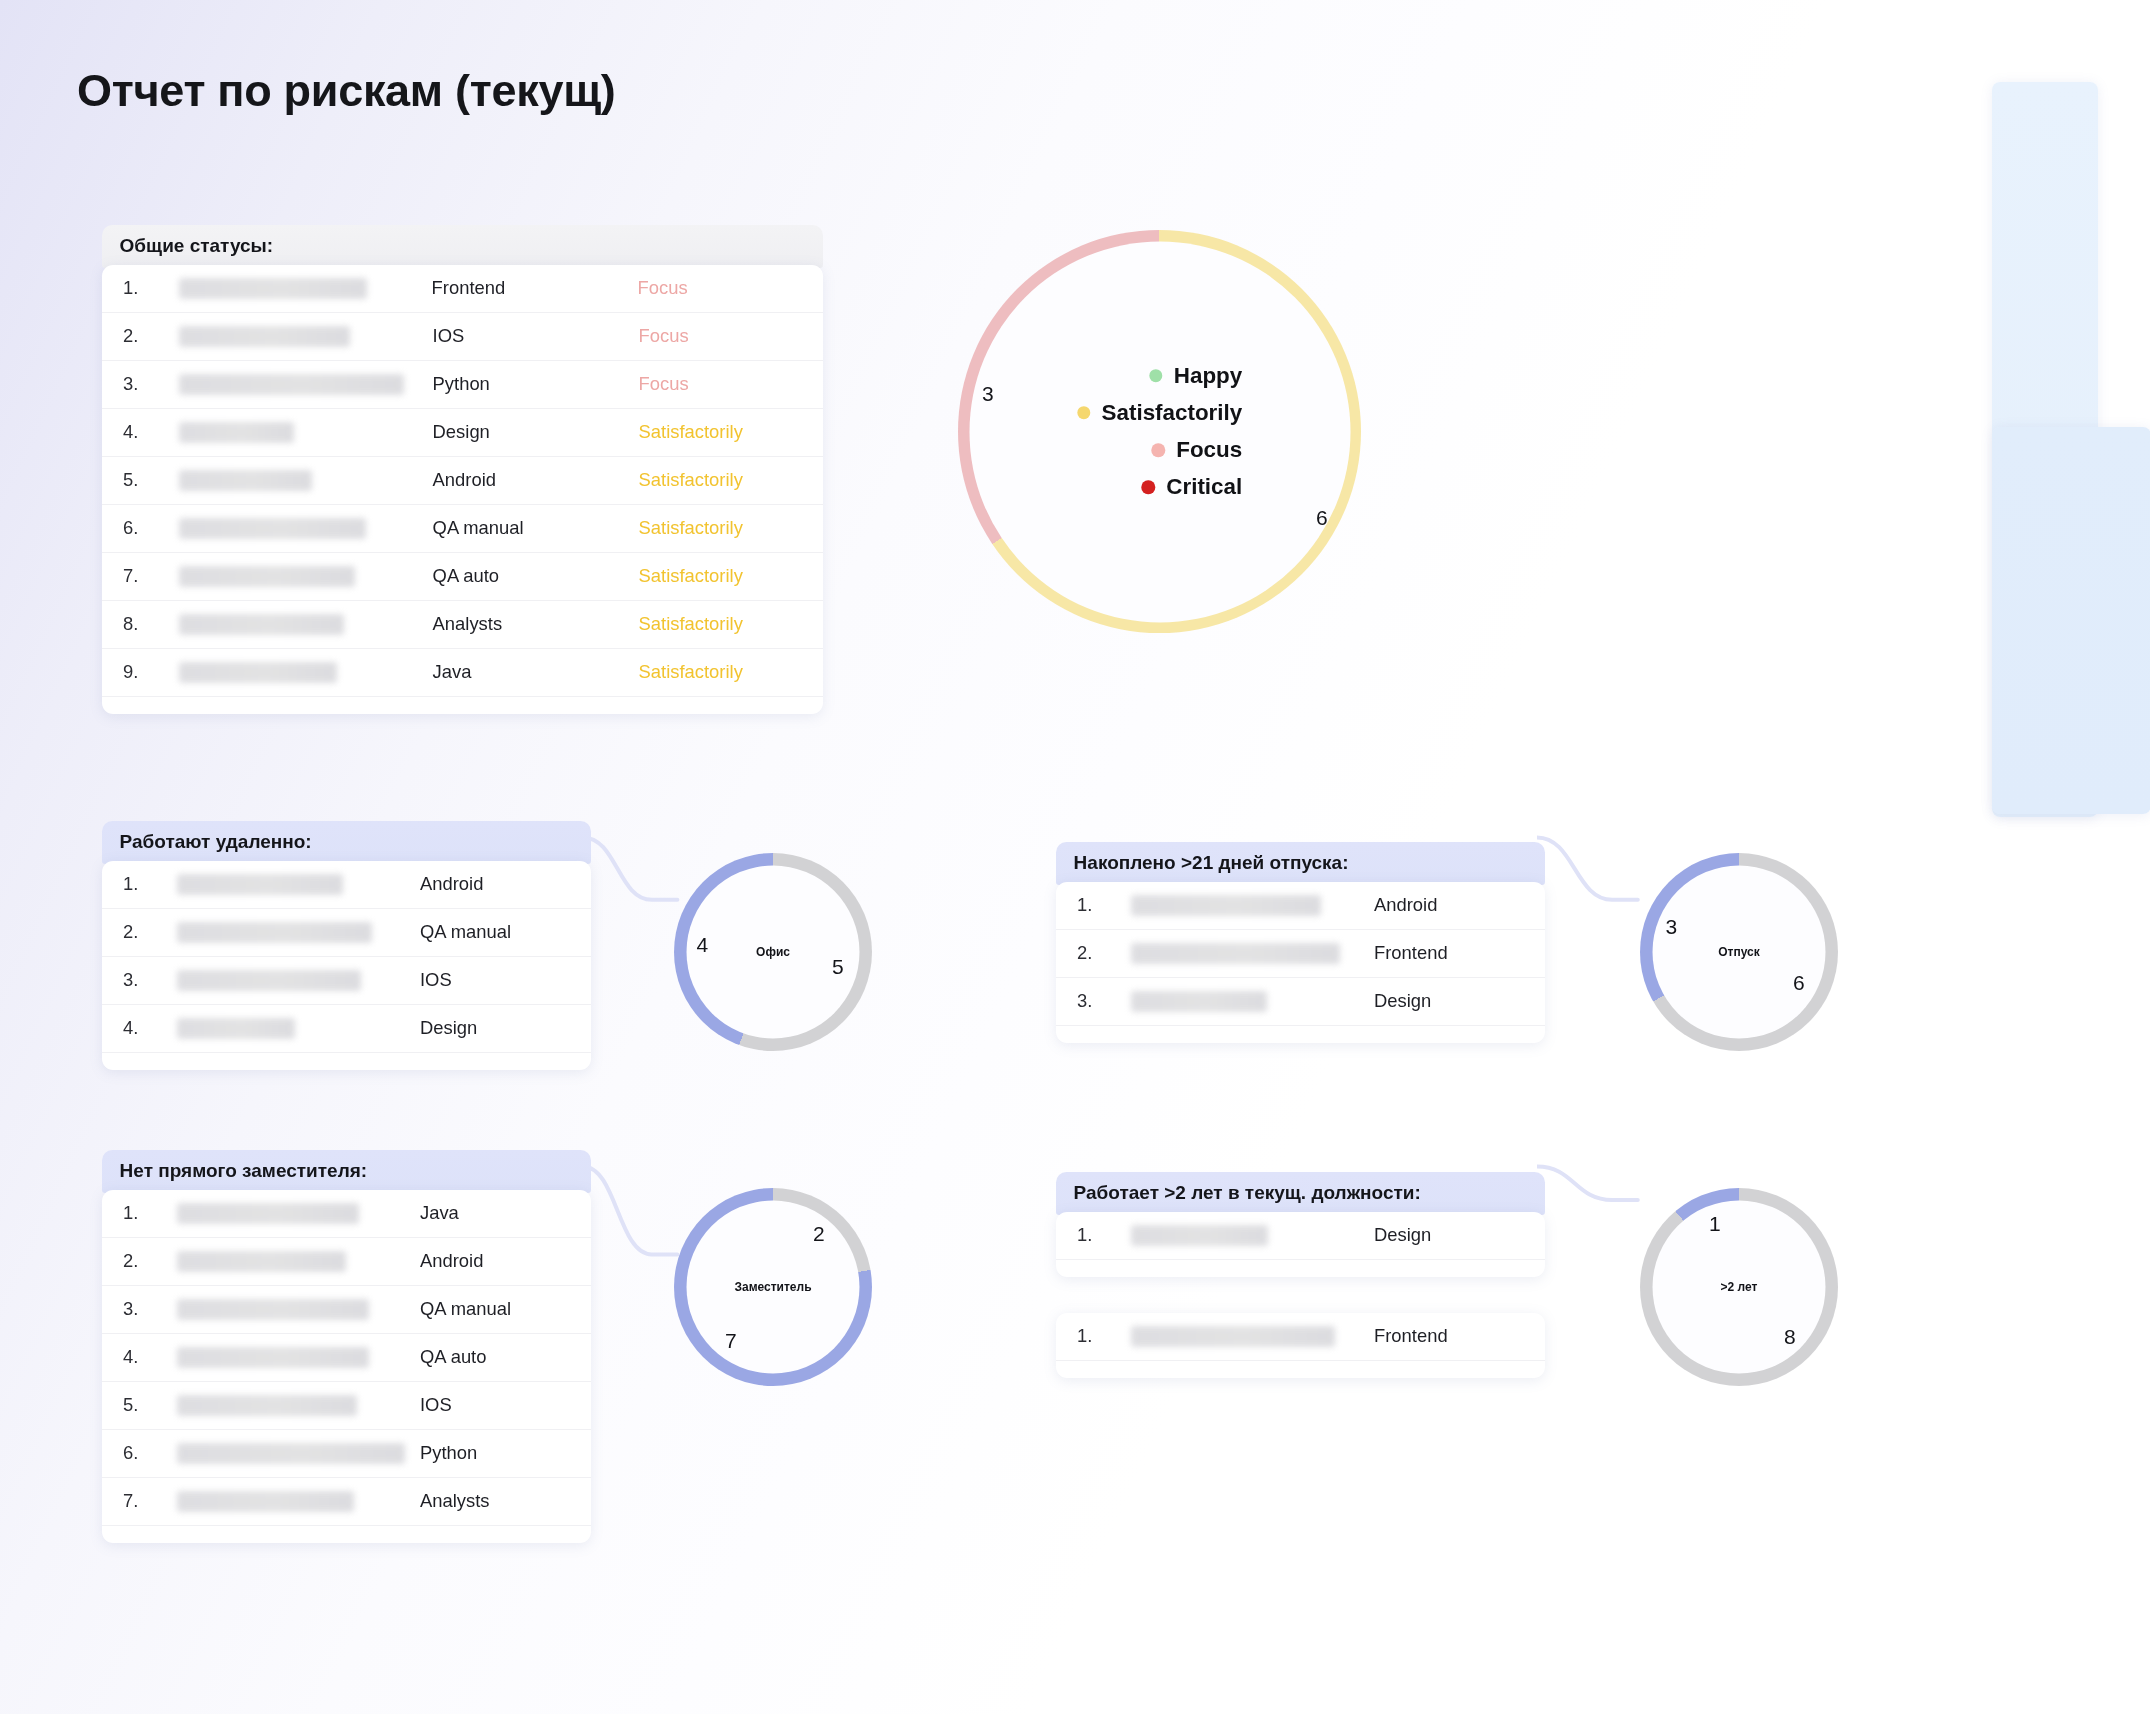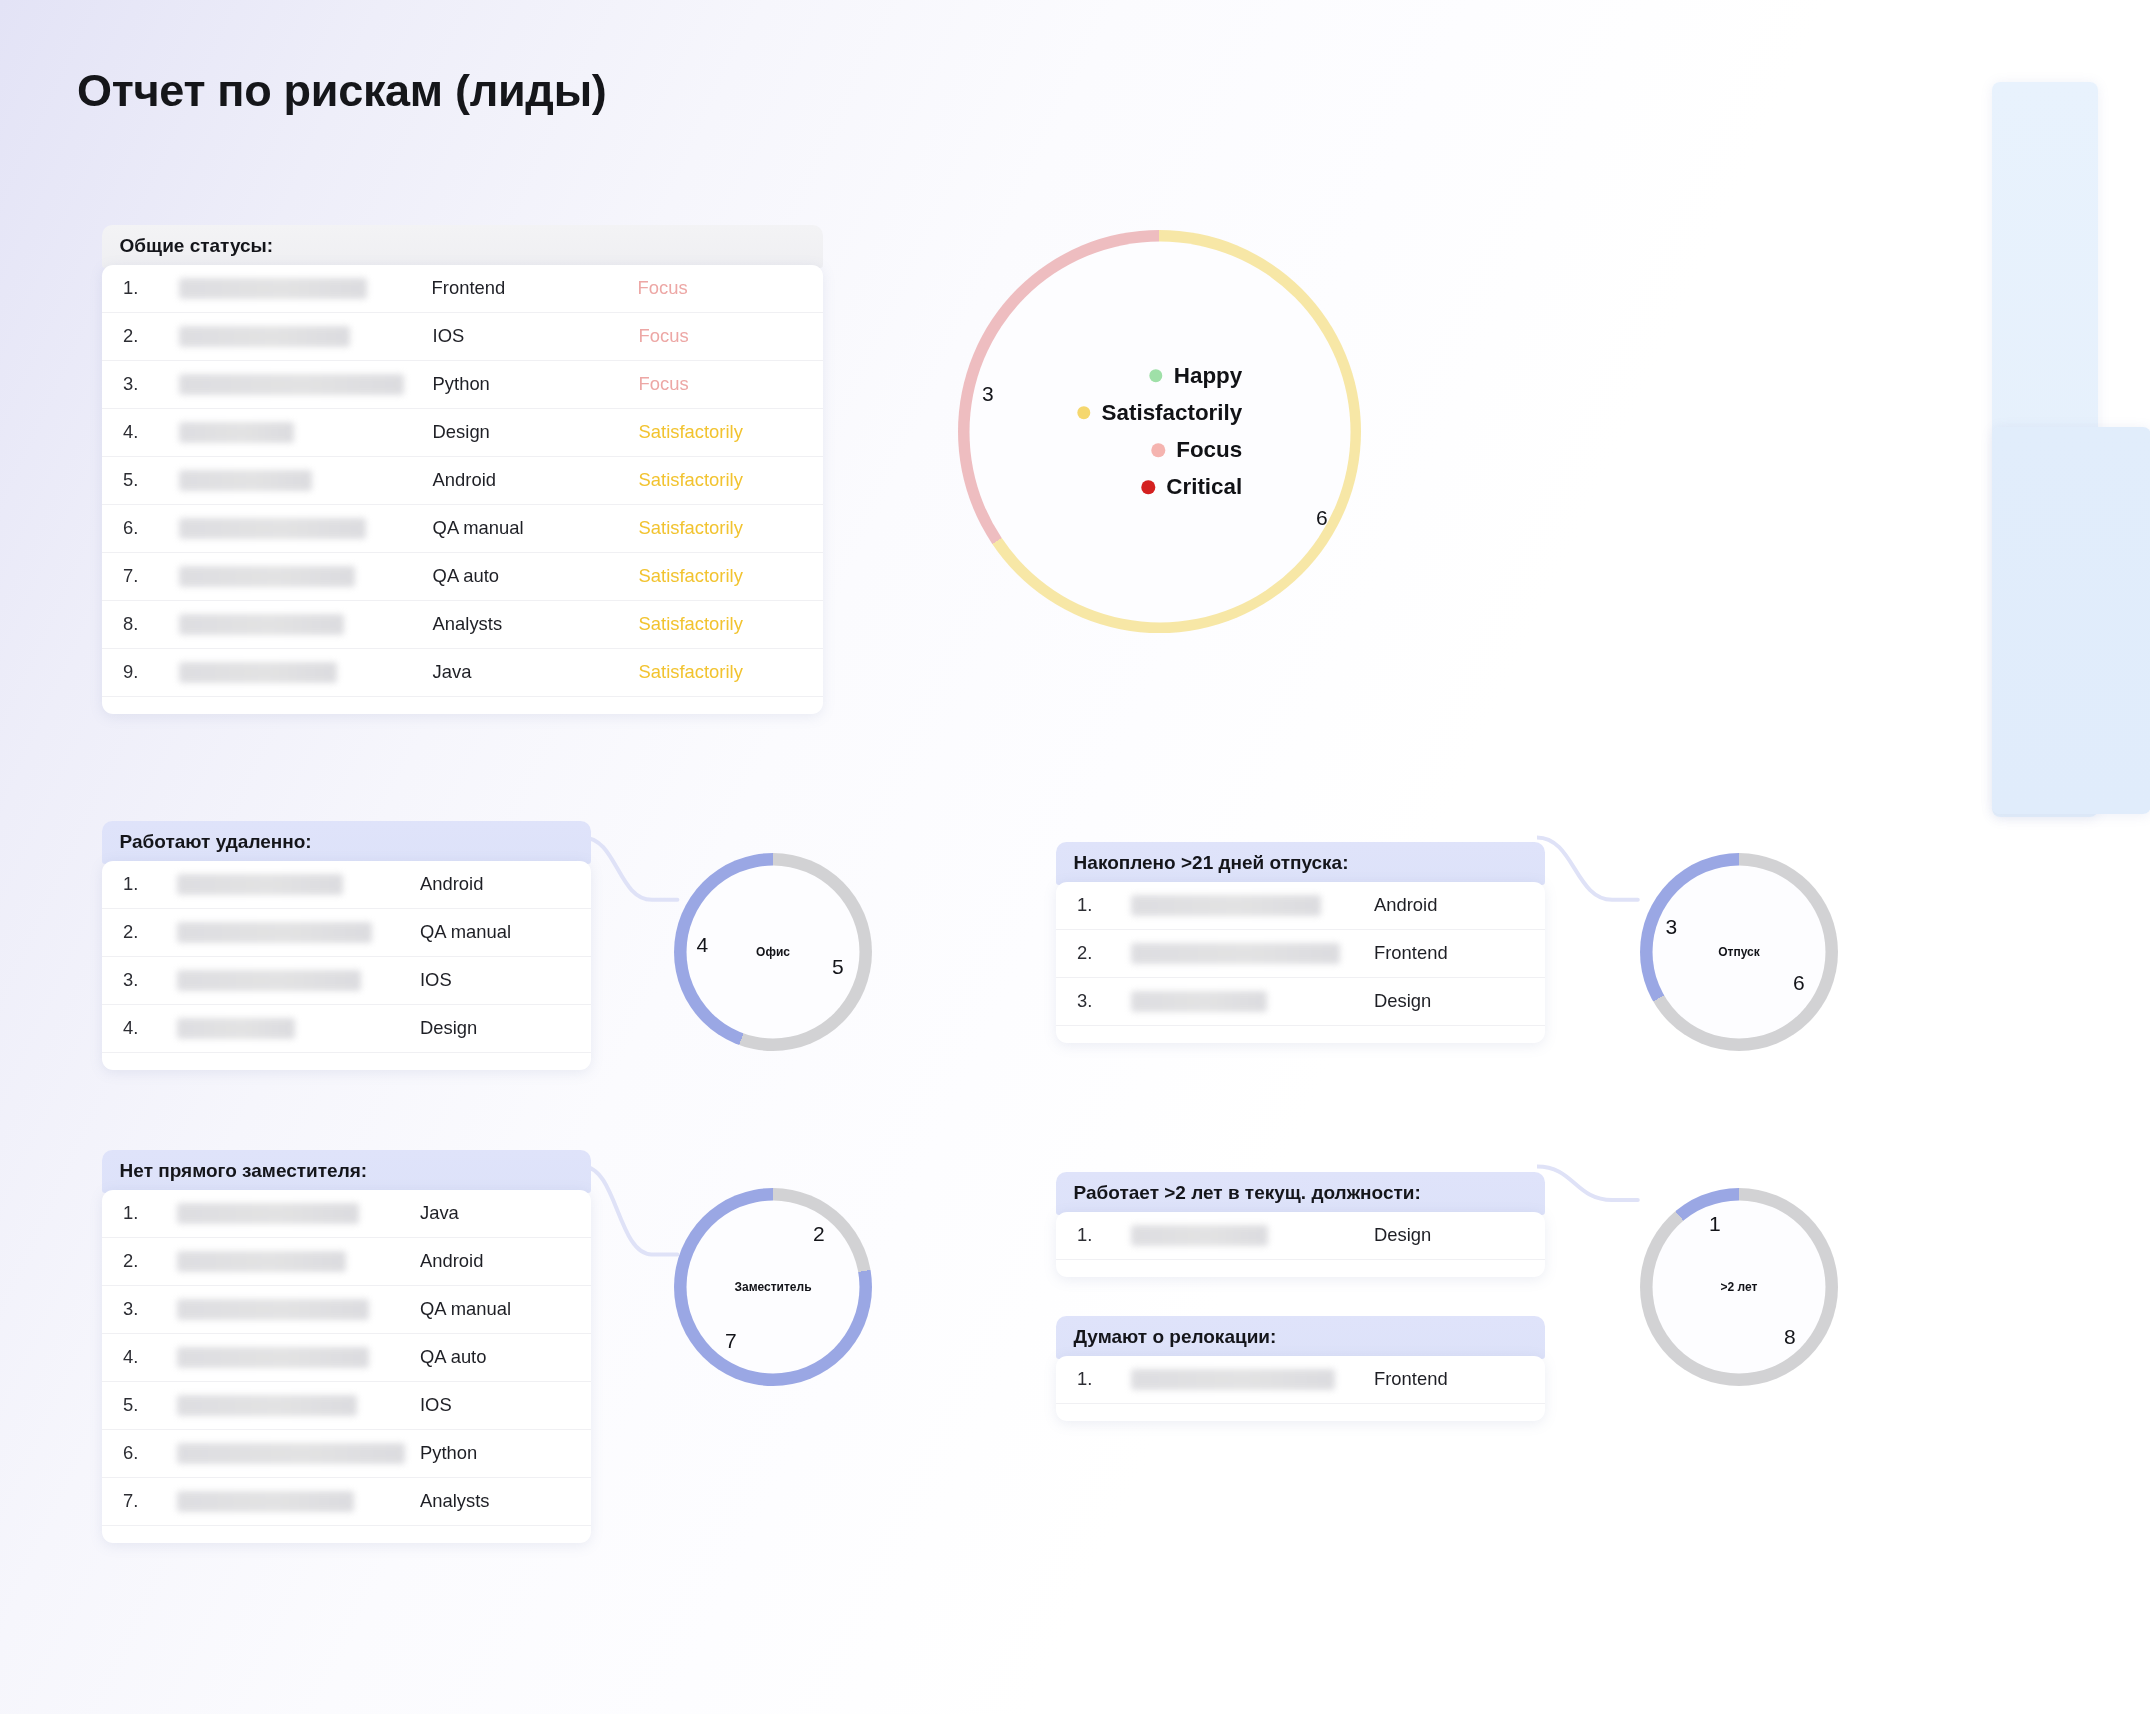--- a/index.html
+++ b/index.html
@@ -256,21 +256,21 @@
     z-index: 1;
     pointer-events: none;
   }
 </style>
 </head>
 <body>
 
 <div class="deco-panel" id="deco-panel-top"></div>
 <div class="deco-panel" id="deco-panel-bottom"></div>
 
-<div id="page-title">Отчет по рискам (лиды)</div>
+<div id="page-title">Отчет по рискам (текущ)</div>
 
 <svg class="connector" style="left:583px; top:823px; width:104px; height:128px;" viewBox="0 0 130 160" width="104" height="128">
   <path d="M0,18 C 42,18 44,96 86,96 L 118,96" fill="none" stroke="#dfe2f7" stroke-width="5" stroke-linecap="round"></path>
 </svg>
 <svg class="connector" style="left:583px; top:1152px; width:104px; height:144px;" viewBox="0 0 130 180" width="104" height="144">
   <path d="M0,18 C 42,18 44,128 86,128 L 118,128" fill="none" stroke="#dfe2f7" stroke-width="5" stroke-linecap="round"></path>
 </svg>
 <svg class="connector" style="left:1537px; top:823px; width:112px; height:128px;" viewBox="0 0 140 160" width="112" height="128">
   <path d="M0,18 C 46,18 48,96 94,96 L 126,96" fill="none" stroke="#dfe2f7" stroke-width="5" stroke-linecap="round"></path>
 </svg>
@@ -527,21 +527,20 @@
 <div class="donut-wrap" id="donut-tenure-wrap">
   <div class="donut donut-small" id="donut-tenure">
     <div class="donut-hole"></div>
     <div class="donut-center-label">&gt;2 лет</div>
   </div>
   <div class="donut-value" id="donut-tenure-val-a">1</div>
   <div class="donut-value" id="donut-tenure-val-b">8</div>
 </div>
 
 <div class="block small-block" id="block-reloc">
-  <div class="block-header header-blue">Думают о релокации:</div>
   <div class="block-body">
     <div class="row">
       <span class="row-num">1.</span>
       <span class="row-name" style="width:204px;"></span>
       <span class="row-spacer"></span>
       <span class="row-team">Frontend</span>
     </div>
   </div>
 </div>
 

